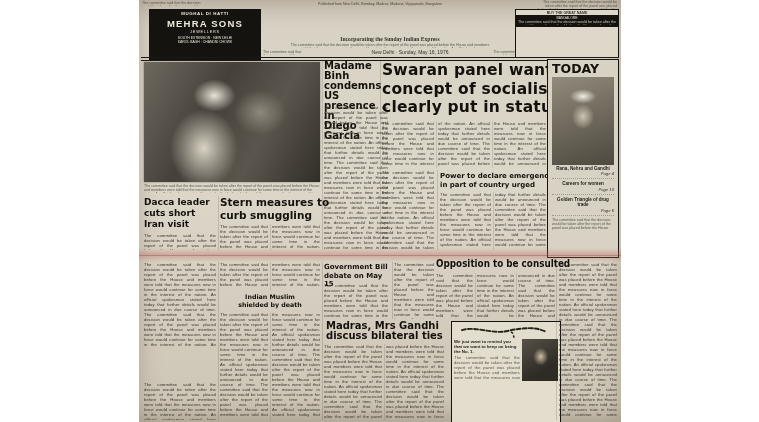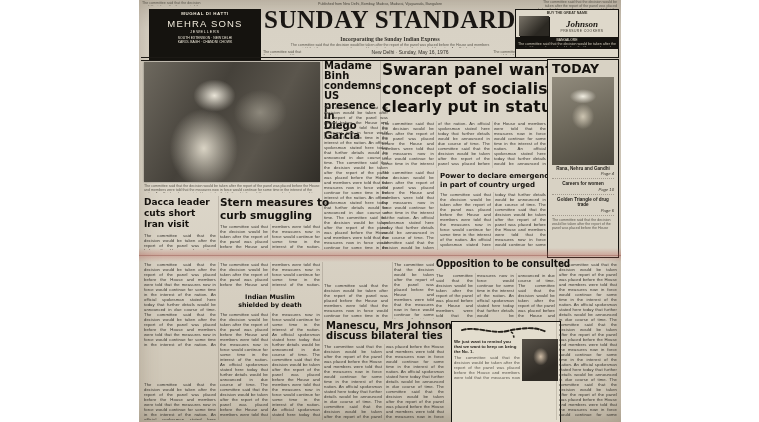--- a/index.html
+++ b/index.html
@@ -55,42 +55,34 @@
 <body>
 
 <div class="page">
 
   <div class="abs tiny" style="left:3px;top:1px;width:64px;height:5px">The committee said that the decision would be taken after the report of the panel was placed before the House and members were told that the measures now in force would continue for some time in the interest of the nation. An official spokesman stated here today that further details would be announced in due course of time.</div>
   <div class="abs tiny center" style="left:100px;top:2px;width:282px;height:5px;color:#4a463d">Published from New Delhi, Bombay, Madras, Madurai, Vijayawada, Bangalore</div>
   <div class="abs tiny" style="left:396px;top:0;width:82px;height:9px;text-align:right">The committee said that the decision would be taken after the report of the panel was placed before the House and members were told that the measures now in force would continue for some time in the interest of the nation. An official spokesman stated here today that further details would be announced in due course of time.</div>
 
   <div class="abs ad-dark" style="left:10px;top:9px;width:108px;height:47px;padding:2px 2px;text-align:center">
     <div style="font-size:4.4px;font-weight:bold;letter-spacing:.6px">MUGHAL DI HATTI</div>
-    <div style="font-size:9.5px;font-weight:normal;letter-spacing:1.2px;margin-top:2px">MEHRA SONS</div>
+    <div style="font-size:9.5px;font-weight:bold;letter-spacing:1.2px;margin-top:2px">MEHRA SONS</div>
     <div style="font-size:3.8px;letter-spacing:.8px;margin-top:1px">JEWELLERS</div>
     <div style="font-size:3.4px;margin-top:2px">SOUTH EXTENSION · NEW DELHI</div>
     <div style="font-size:3.4px">KAROL BAGH · CHANDNI CHOWK</div>
   </div>
 
-  <div class="abs masthead" style="left:118px;top:7px;width:266px">SUNDAY STANDARD</div>
   <div class="abs center serif-b" style="left:140px;top:36px;width:222px;font-size:5.6px;color:#33302a">Incorporating the Sunday Indian Express</div>
   <div class="abs tiny center" style="left:150px;top:43px;width:202px;height:5px">The committee said that the decision would be taken after the report of the panel was placed before the House and members were told that the measures now in force would continue for some time in the interest of the nation. An official spokesman stated here today that further details would be announced in due course of time.</div>
   <div class="abs tiny" style="left:124px;top:50px;width:42px;height:5px">The committee said that the decision would be taken after the report of the panel was placed before the House and members were told that the measures now in force would continue for some time in the interest of the nation. An official spokesman stated here today that further details would be announced in due course of time.</div>
   <div class="abs center" style="left:170px;top:49px;width:202px;font-size:5px;color:#35312b">New Delhi  ·  Sunday, May 16, 1976</div>
   <div class="abs tiny" style="left:352px;top:50px;width:26px;height:5px;text-align:right">The committee said that the decision would be taken after the report of the panel was placed before the House and members were told that the measures now in force would continue for some time in the interest of the nation. An official spokesman stated here today that further details would be announced in due course of time.</div>
 
   <div class="abs box" style="left:376px;top:9px;width:102px;height:47px;background:#ded8ca">
     <div style="font-size:3.6px;text-align:center;color:#3c382f;font-weight:bold;margin-top:1px">BUY THE GREAT NAME</div>
-    <div style="display:flex;align-items:center;padding:1px 3px">
-      <div style="width:30px;height:20px;background:linear-gradient(135deg,#7b756a,#2c2923 70%);box-shadow:1px 1px 0 #15130f"></div>
-      <div style="flex:1;text-align:center">
-        <div style="font-family:'Liberation Serif',serif;font-weight:bold;font-style:italic;font-size:9px;color:#1a1712">Johnson</div>
-        <div style="font-size:3.4px;letter-spacing:.4px;color:#3c382f">PRESSURE COOKERS</div>
-      </div>
-    </div>
     <div class="ad-dark" style="height:11px;font-size:3.4px;text-align:center;padding-top:1px">
       <span>BANGALORE</span>
       <div class="tiny" style="color:#cfc8b8;height:5px">The committee said that the decision would be taken after the report of the panel was placed before the House and members were told that the measures now in force would continue for some time in the interest of the nation. An official spokesman stated here today that further details would be announced in due course of time.</div>
     </div>
   </div>
 
   <div class="abs dbl-rule" style="left:2px;top:57px;width:478px"></div>
 
   <div class="abs photo-main" style="left:5px;top:62px;width:176px;height:120px"></div>
   <div class="abs tiny" style="left:5px;top:184px;width:176px;height:9px">The committee said that the decision would be taken after the report of the panel was placed before the House and members were told that the measures now in force would continue for some time in the interest of the nation. An official spokesman stated here today that further details would be announced in due course of time.</div>
@@ -162,25 +154,29 @@
   <div class="abs txt" style="left:5px;top:262px;width:72px;height:86px">The committee said that the decision would be taken after the report of the panel was placed before the House and members were told that the measures now in force would continue for some time in the interest of the nation. An official spokesman stated here today that further details would be announced in due course of time. The committee said that the decision would be taken after the report of the panel was placed before the House and members were told that the measures now in force would continue for some time in the interest of the nation. An official spokesman stated here today that further details would be announced in due course of time. The committee said that the decision would be taken after the report of the panel was placed before the House and members were told that the measures now in force would continue for some time in the interest of the nation. An official spokesman stated here today that further details would be announced in due course of time.</div>
   <div class="abs txt" style="left:5px;top:382px;width:72px;height:38px">The committee said that the decision would be taken after the report of the panel was placed before the House and members were told that the measures now in force would continue for some time in the interest of the nation. An official spokesman stated here today that further details would be announced in due course of time.</div>
 
   <div class="abs txt cc2" style="left:81px;top:262px;width:100px;height:29px">The committee said that the decision would be taken after the report of the panel was placed before the House and members were told that the measures now in force would continue for some time in the interest of the nation. An official spokesman stated here today that further details would be announced in due course of time. The committee said that the decision would be taken after the report of the panel was placed before the House and members were told that the measures now in force would continue for some time in the interest of the nation. An official spokesman stated here today that further details would be announced in due course of time.</div>
   <div class="abs hl h-xxs" style="left:81px;top:293px;width:100px">
     <div>Indian Muslim</div>
     <div>shielded by death</div>
   </div>
   <div class="abs txt cc2" style="left:81px;top:312px;width:100px;height:108px">The committee said that the decision would be taken after the report of the panel was placed before the House and members were told that the measures now in force would continue for some time in the interest of the nation. An official spokesman stated here today that further details would be announced in due course of time. The committee said that the decision would be taken after the report of the panel was placed before the House and members were told that the measures now in force would continue for some time in the interest of the nation. An official spokesman stated here today that further details would be announced in due course of time. The committee said that the decision would be taken after the report of the panel was placed before the House and members were told that the measures now in force would continue for some time in the interest of the nation. An official spokesman stated here today that further details would be announced in due course of time. The committee said that the decision would be taken after the report of the panel was placed before the House and members were told that the measures now in force would continue for some time in the interest of the nation. An official spokesman stated here today that further details would be announced in due course of time.</div>
 
+  <div class="abs hl h-xs" style="left:185px;top:263px;width:64px">
+    <div>Government Bill</div>
+    <div>debate on May 15</div>
+  </div>
   <div class="abs txt" style="left:185px;top:283px;width:64px;height:36px">The committee said that the decision would be taken after the report of the panel was placed before the House and members were told that the measures now in force would continue for some time in the interest of the nation. An official spokesman stated here today that further details would be announced in due course of time.</div>
   <div class="abs txt" style="left:255px;top:262px;width:40px;height:57px">The committee said that the decision would be taken after the report of the panel was placed before the House and members were told that the measures now in force would continue for some time in the interest of the nation. An official spokesman stated here today that further details would be announced in due course of time.</div>
 
   <div class="abs hl h-sm" style="left:187px;top:321px;width:118px">
-    <div class="nowrap">Manescu, Mrs Johnson</div>
+    <div class="nowrap">Madras, Mrs Gandhi</div>
     <div class="nowrap">discuss bilateral ties</div>
   </div>
   <div class="abs txt cc2" style="left:185px;top:344px;width:120px;height:76px">The committee said that the decision would be taken after the report of the panel was placed before the House and members were told that the measures now in force would continue for some time in the interest of the nation. An official spokesman stated here today that further details would be announced in due course of time. The committee said that the decision would be taken after the report of the panel was placed before the House and members were told that the measures now in force would continue for some time in the interest of the nation. An official spokesman stated here today that further details would be announced in due course of time. The committee said that the decision would be taken after the report of the panel was placed before the House and members were told that the measures now in force would continue for some time in the interest of the nation. An official spokesman stated here today that further details would be announced in due course of time.</div>
 
   <div class="abs box" style="left:312px;top:321px;width:104px;height:98px;background:#e3ddce;padding:2px">
     <svg viewBox="0 0 100 16" style="width:100px;height:14px;display:block">
       <path d="M2 7 C 18 2, 36 12, 54 8 S 86 3, 98 9" fill="none" stroke="#26221b" stroke-width="2.2" stroke-dasharray="4.5 2.5" stroke-linecap="round"></path>
       <path d="M58 9 C 63 12, 59 15, 63 16" fill="none" stroke="#26221b" stroke-width="1.8" stroke-dasharray="3 2"></path>
     </svg>
     <div style="display:flex;margin-top:1px">

